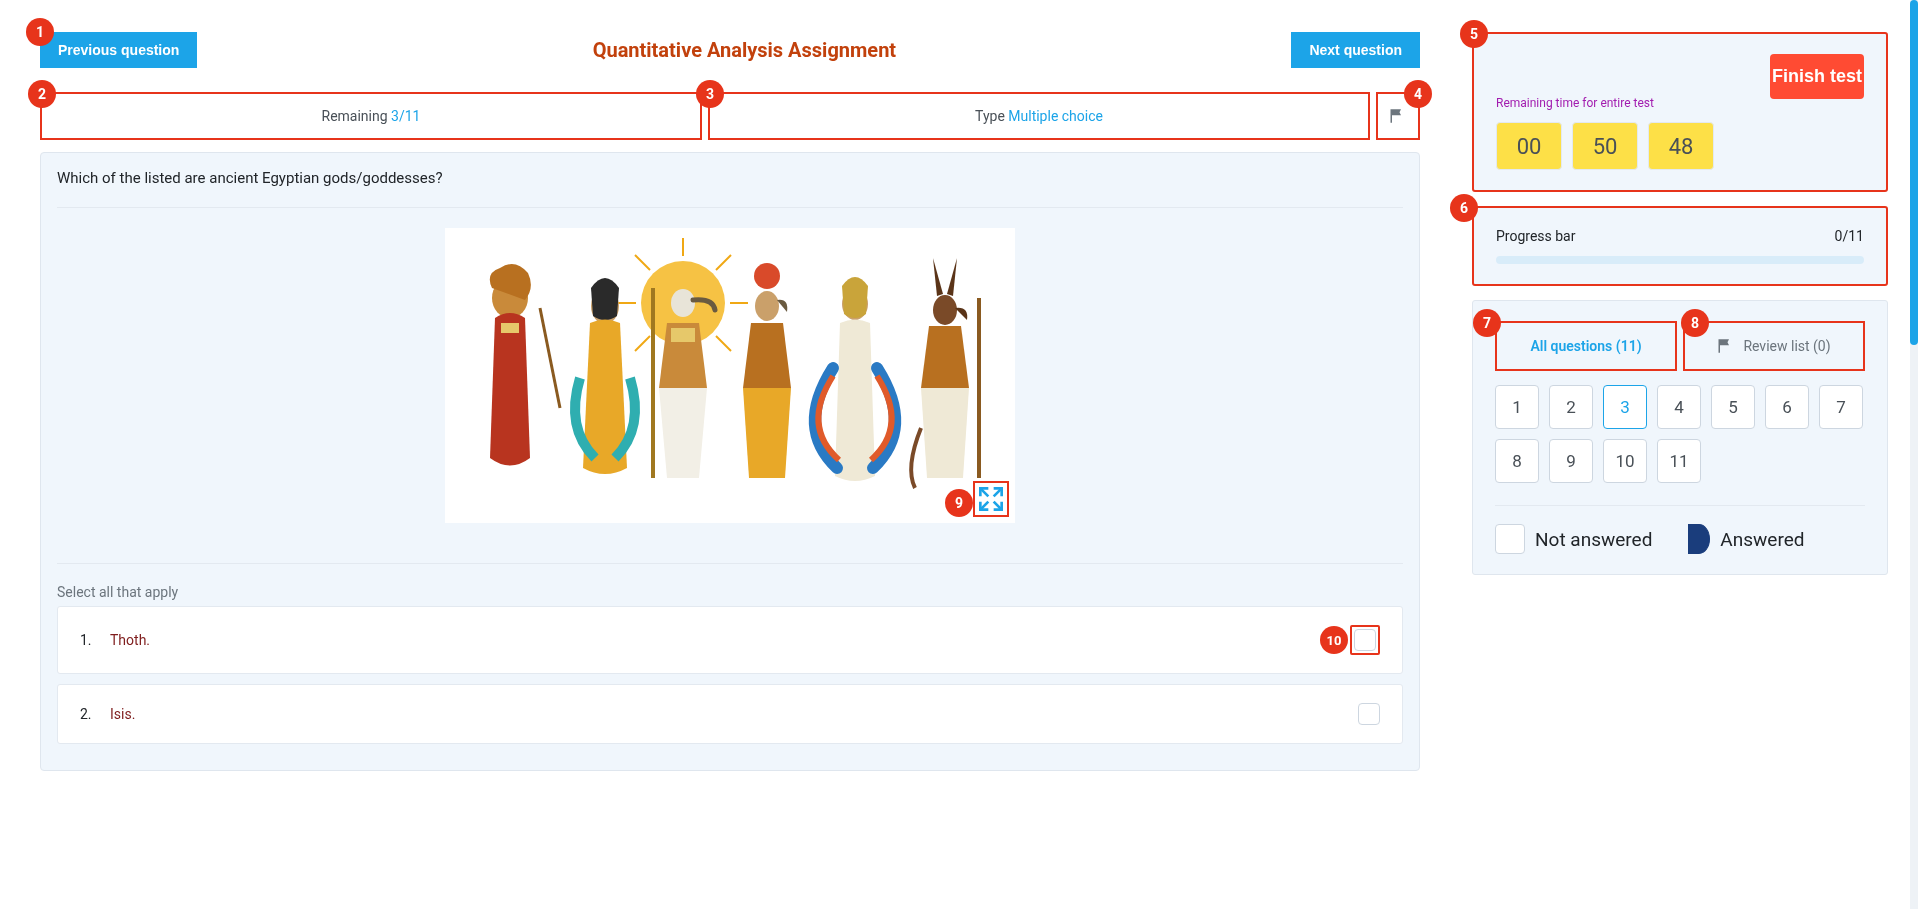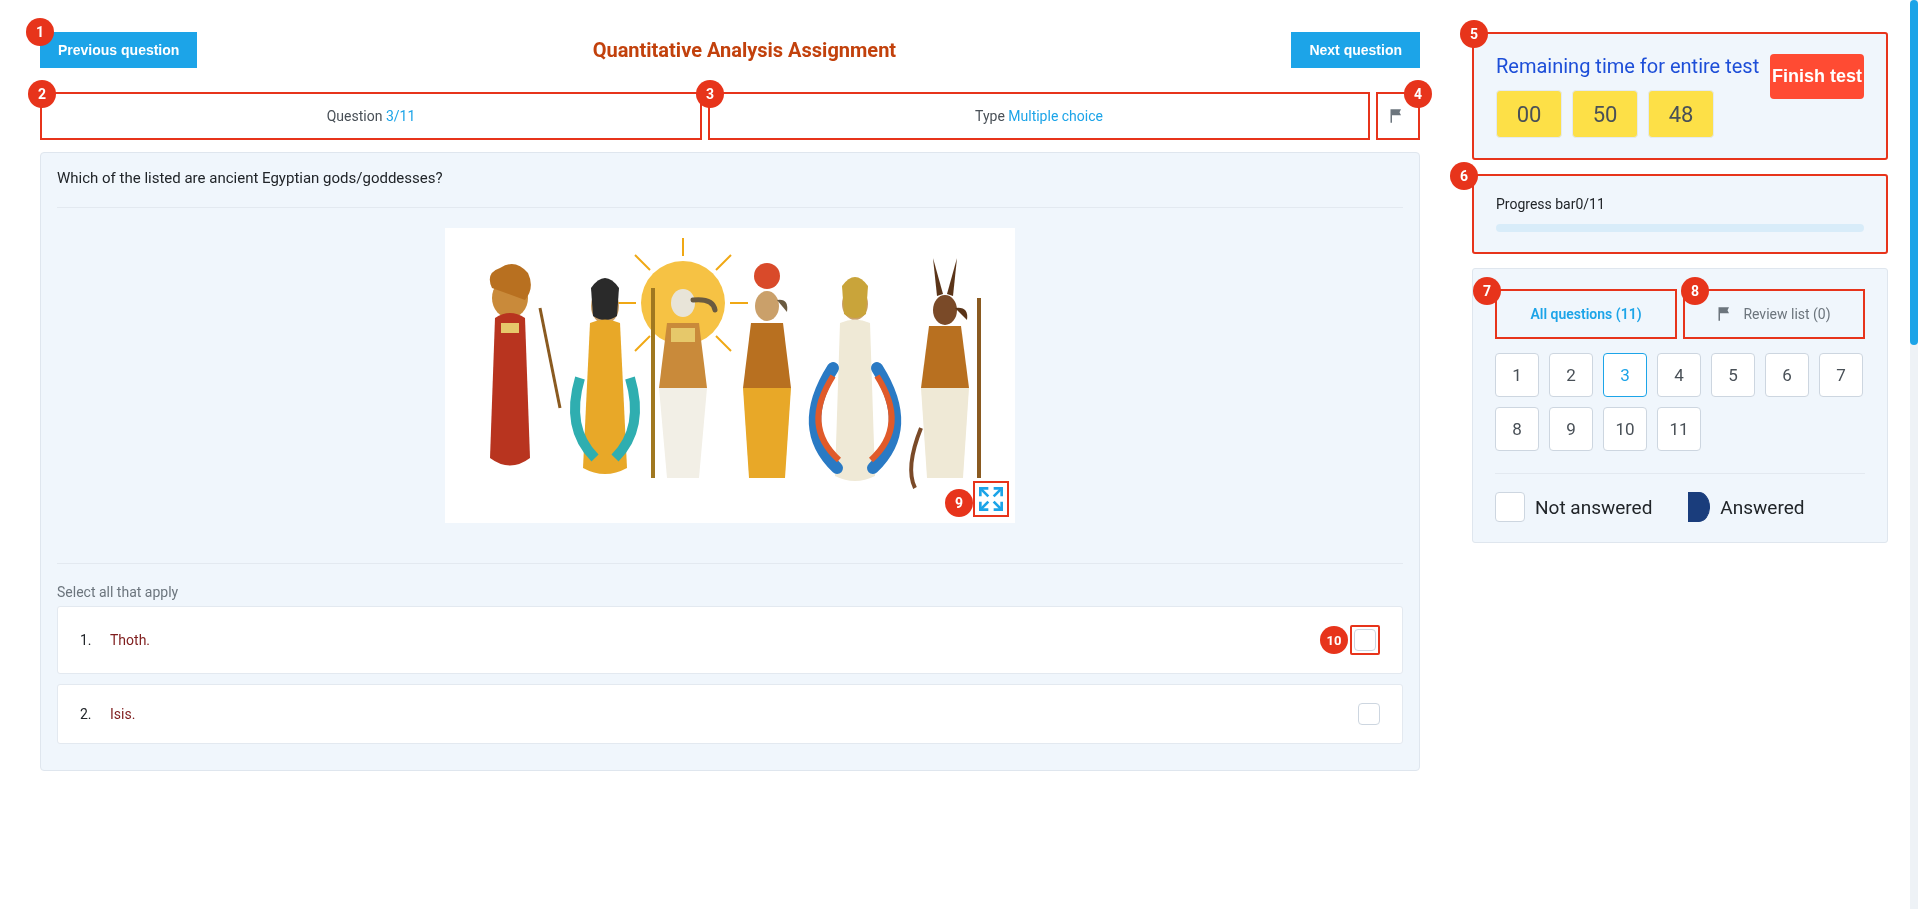--- a/index.html
+++ b/index.html
@@ -207,21 +207,21 @@
     border: 1px solid #dfe6ee;
     border-radius: 3px;
     padding: 20px 22px;
     margin-bottom: 14px;
   }
   .timer-row {
     display: flex;
     justify-content: space-between;
     align-items: flex-start;
   }
-  .timer-label { font-size: 20px; color: #1d4ed8; margin-bottom: 12px; }
+  .timer-label { font-size: 12px; color: #a21caf; margin-bottom: 12px; margin-top: 42px; }
   .timer-boxes { display: flex; gap: 10px; }
   .tbox {
     background: #fde047;
     border: 1px solid #e3e9f0;
     border-radius: 4px;
     width: 66px;
     height: 48px;
     display: flex;
     align-items: center;
     justify-content: center;
@@ -232,21 +232,21 @@
     background: #ff4b33;
     color: #fff;
     border: none;
     font-weight: 700;
     font-size: 18px;
     padding: 12px 2px;
     border-radius: 4px;
     cursor: pointer;
   }
 
-  .prog-row { display: flex; font-size: 14px; color: #212529; margin-bottom: 12px; }
+  .prog-row { display: flex; justify-content: space-between; font-size: 14px; color: #212529; margin-bottom: 12px; }
   .prog-track { height: 8px; background: #d8ecf9; border-radius: 4px; }
 
   .tabs {
     display: flex;
     gap: 6px;
     margin-bottom: 14px;
   }
   .tab {
     flex: 1;
     border: 2px solid #e7341b;
@@ -331,21 +331,21 @@
         <div class="badge">1</div>
         <button class="btn-primary">Previous question</button>
       </div>
       <div class="title">Quantitative Analysis Assignment</div>
       <button class="btn-primary">Next question</button>
     </div>
 
     <div class="info-bar">
       <div class="info-cell rel">
         <div class="badge">2</div>
-        <span>Question </span><span class="accent">3/11</span>
+        <span>Remaining </span><span class="accent">3/11</span>
       </div>
       <div class="info-cell rel">
         <div class="badge">3</div>
         <span>Type </span><span class="accent">Multiple choice</span>
       </div>
       <div class="flag-cell rel">
         <div class="badge" style="left:auto; right:-14px;">4</div>
         <svg class="flag-svg" viewBox="0 0 24 24">
             <path d="M4 3h12l-2 4 2 4H4v10H2V3h2z"></path>
           </svg>

